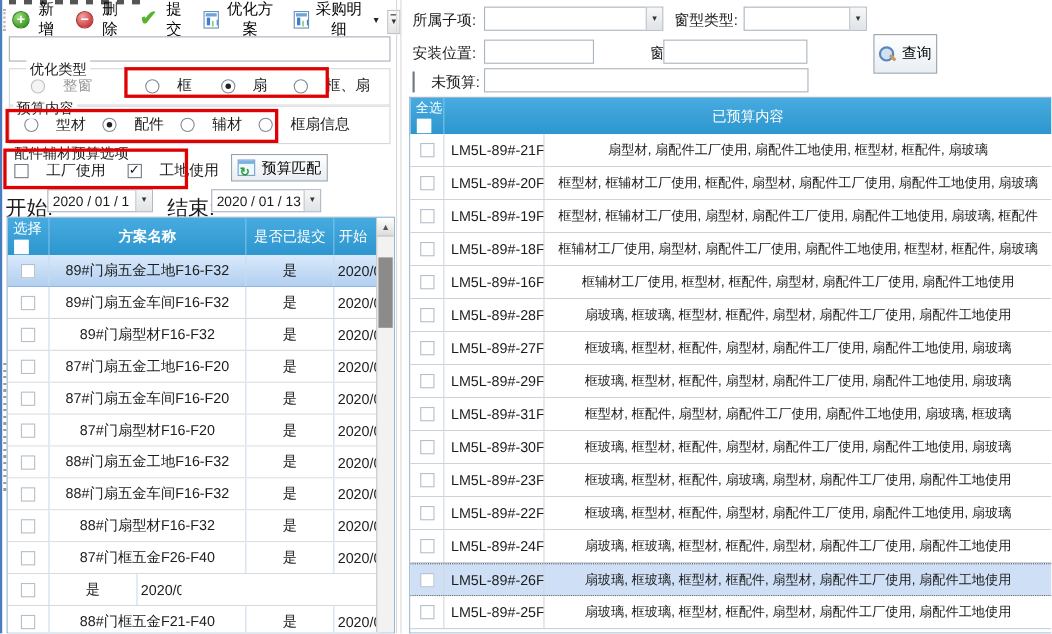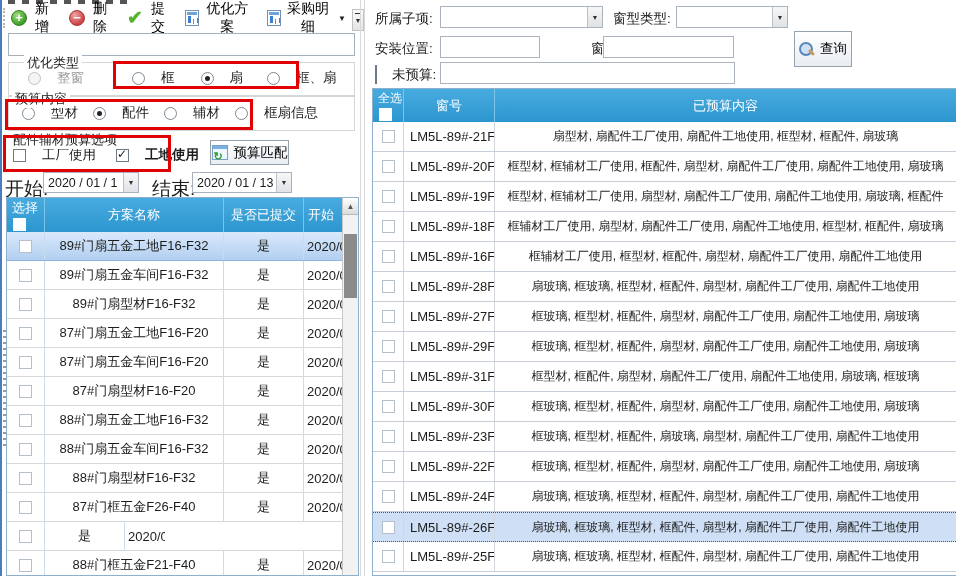--- a/index.html
+++ b/index.html
@@ -47,35 +47,35 @@
   #g3opts { left:8px; top:144px; width:200px; }
   .opt { display:inline-flex; align-items:center; gap:16px; font-size:13.5px; }
   .opt.disabled { color:#9a9a9a; }
   #g1opts .opt:nth-child(1){ margin-left:20px; }
   #g1opts .opt:nth-child(2){ margin-left:48px; }
   #g1opts .opt:nth-child(3){ margin-left:26px; }
   #g1opts .opt:nth-child(4){ margin-left:24px; }
   #g2opts .opt:nth-child(1){ margin-left:14px; }
   #g2opts .opt:nth-child(n+2){ margin-left:15px; }
   #g3opts .opt:nth-child(1){ margin-left:5px; }
-  #g3opts .opt:nth-child(2){ margin-left:20px;font-weight:bold; }
+  #g3opts .opt:nth-child(2){ margin-left:20px; }
   .radio { width:13px; height:13px; border-radius:50%; border:1px solid #7d8a94; background:#fff; position:relative; flex:0 0 13px; }
   .radio.checked::after { content:""; position:absolute; left:3px; top:3px; width:5px; height:5px; border-radius:50%; background:#222; }
   .radio.disabled { border-color:#c0c0c0; background:#f4f4f4; }
   .cb13 { width:13px; height:13px; border:1px solid #707a84; background:#fff; position:relative; flex:0 0 13px; }
   .cb13.checked::after { content:"✓"; position:absolute; left:0; top:-3px; font-size:12px; font-weight:bold; color:#1b1b1b; }
   .cb13.grid { border-color:#b4bfc9; }
   .redrect { position:absolute; border:3px solid #e00202; z-index:5; pointer-events:none; }
   #redrect-optimize { left:113px; top:61px; width:186px; height:28px; }
   #redrect-budget   { left:5px;  top:99px; width:248px; height:31px; }
   #redrect-usage    { left:3px;  top:135px; width:168px; height:37px; }
 
   .winbtn { position:absolute; display:flex; align-items:center; justify-content:center; gap:6px;
     border:1px solid #98a2ac; background:linear-gradient(#ffffff,#e9eef3); font-size:13.5px; }
-  #budget-match-btn { left:210px; top:140px; width:79px; height:25px; }
+  #budget-match-btn { left:210px; top:140px; width:88px; height:25px; }
   .match-icon { width:16px; height:15px; background:#eef6ff; border:1px solid #7aa0c8; position:relative; }
   .match-icon::before { content:""; position:absolute; left:0; top:0; right:0; height:3px; background:#79b1e2; }
   .match-icon::after { content:"↻"; position:absolute; left:1px; bottom:-4px; font-size:11px; color:#2f9e2f; font-weight:bold; }
 
   .datelabel { position:absolute; font-size:19px; top:176px; }
   #date-start-label { left:5px; } #date-end-label { left:152px; }
   .datecombo { position:absolute; top:172px; height:21px; border:1px solid #a9b2bc; background:#fff; display:flex; align-items:center; font-size:12.5px; }
   #date-start { left:43px; width:96px; } #date-end { left:192px; width:100px; }
   .datecombo .val { flex:1; padding-left:4px; white-space:nowrap; overflow:hidden; }
   .dropbtn { width:15px; height:100%; border-left:1px solid #b9c2cb; background:linear-gradient(#f7f7f7,#dfe3e7);
@@ -88,21 +88,21 @@
   .hcell.two { flex-direction:column; align-items:flex-start; justify-content:flex-start; padding:1px 0 0 5px; gap:1px; }
   .hcell.two .cb13 { border-color:#fff; margin-left:1px; }
 
   #left-grid { left:6px; top:197px; width:353px; height:379px; }
   #left-grid .ghead { height:34px; width:337px; }
   #left-rows { position:absolute; top:34px; left:0; width:337px; }
   .lrow { display:flex; height:29px; border-bottom:1px solid #d8d8d8; background:#fff; }
   .lrow.sel { background:linear-gradient(#d9e9fb,#b2cff0); border-bottom:1px solid #8fb5e0; }
   .lcell { border-right:1px solid #c9dcef; display:flex; align-items:center; justify-content:center; font-size:13px; white-space:nowrap; overflow:hidden; }
   .lc0{ width:38px; } .lc1{ width:179px; } .lc2{ width:80px; } .lc3{ width:40px; border-right:0; justify-content:flex-start; padding-left:3px; }
-  .hc0{ width:38px; } .hc1{ width:179px; } .hc2{ width:80px; } .hc3{ width:40px; border-right:0; justify-content:flex-start; padding-left:4px; }
+  .hc0{ width:38px; } .hc1{ width:179px;font-weight:bold; } .hc2{ width:80px; } .hc3{ width:40px; border-right:0; justify-content:flex-start; padding-left:4px; }
 
   #left-scrollbar { position:absolute; right:0; top:0; bottom:0; width:16px; background:#f2f2f2; border-left:1px solid #c8c8c8; }
   #scroll-up-btn { width:15px; height:17px; background:linear-gradient(#ffffff,#dcdcdc); border-bottom:1px solid #b9b9b9;
     font-size:8px; color:#555; display:flex; align-items:center; justify-content:center; }
   #scroll-thumb { position:absolute; left:1px; top:36px; width:13px; height:64px; background:#8b8b8b; }
 
   
   .rlabel { position:absolute; font-size:13.5px; }
   .rinput { position:absolute; border:1px solid #abb4be; background:#fff; height:22px; font-size:13px; padding:0 4px; }
   .rcombo { position:absolute; border:1px solid #abb4be; background:#fff; height:22px; display:flex; }
@@ -393,21 +393,20 @@
   <span>查询</span>
 </button>
 
 
 <div class="grid" id="right-grid">
   <div class="ghead">
     <div class="hcell two rhc0">
       <span style="font-size:12px">全选</span>
       <span class="cb13"></span>
     </div>
-    <div class="hcell rhc1">窗号</div>
     <div class="hcell rhc2">已预算内容</div>
   </div>
   <div id="right-rows">
       <div class="rrow">
         <div class="rcell rc0">
           <span class="cb13 grid"></span>
         </div>
         <div class="rcell rc1">LM5L-89#-21F19</div>
         <div class="rcell rc2">扇型材, 扇配件工厂使用, 扇配件工地使用, 框型材, 框配件, 扇玻璃</div>
       </div>

